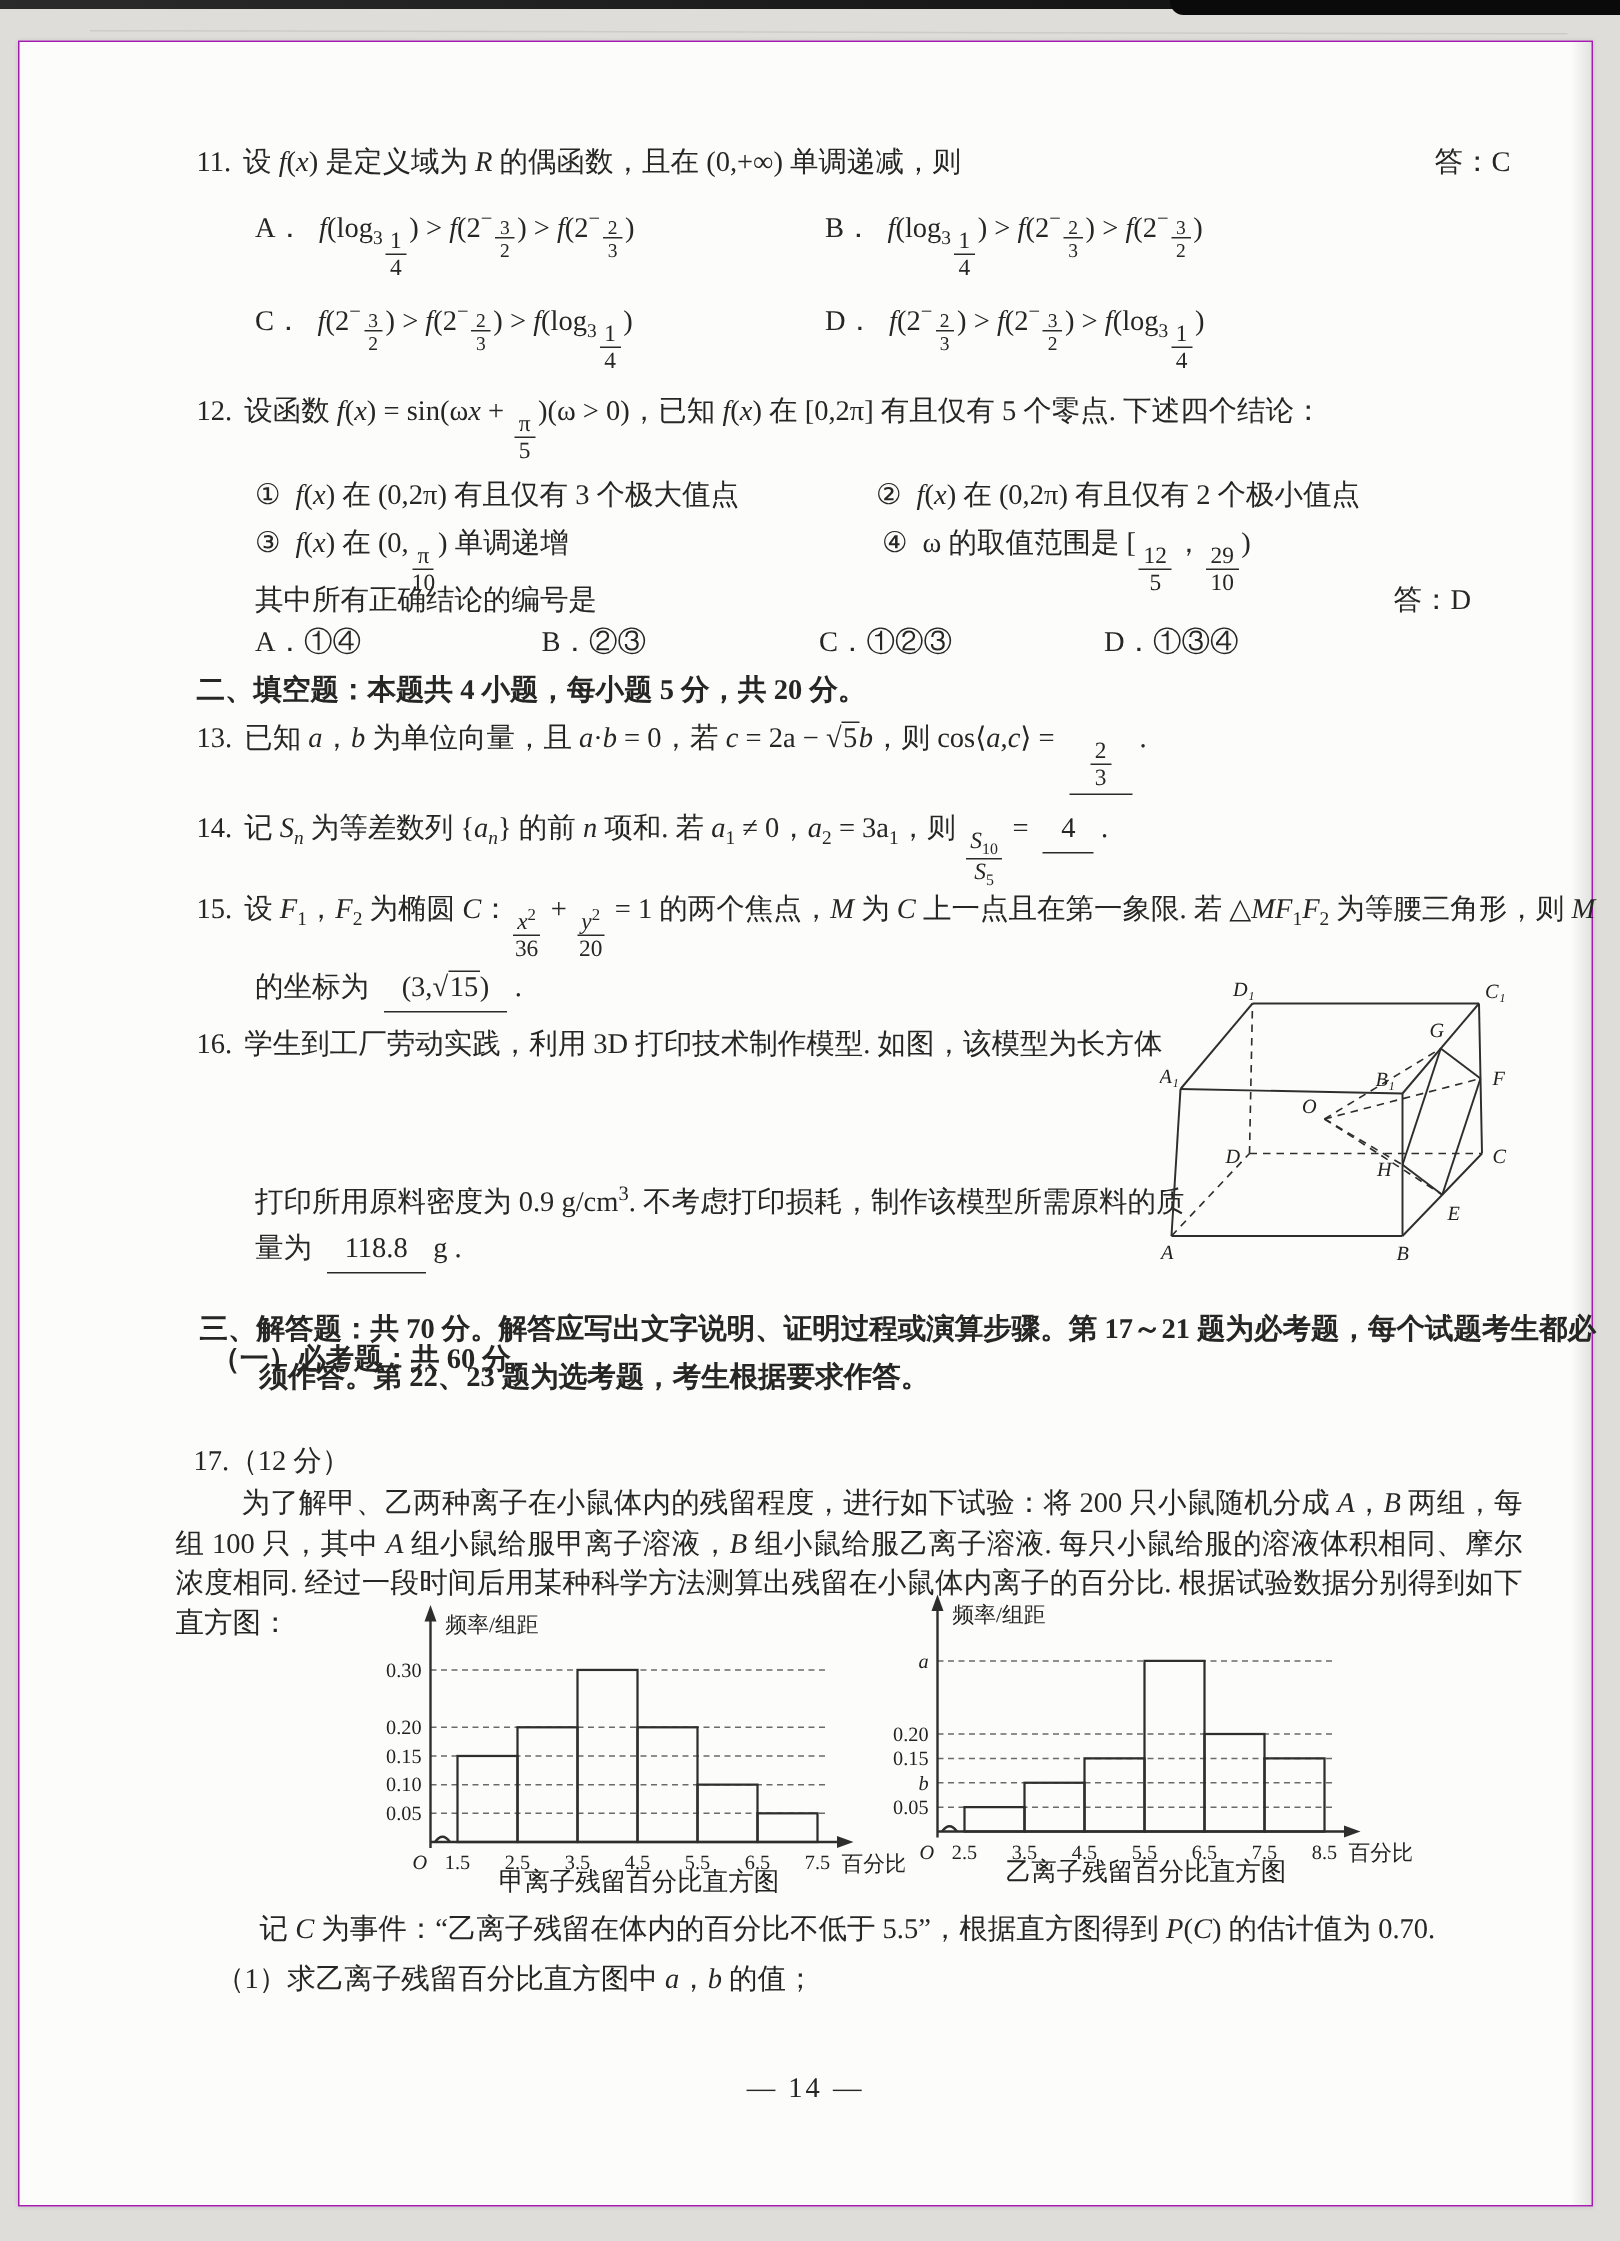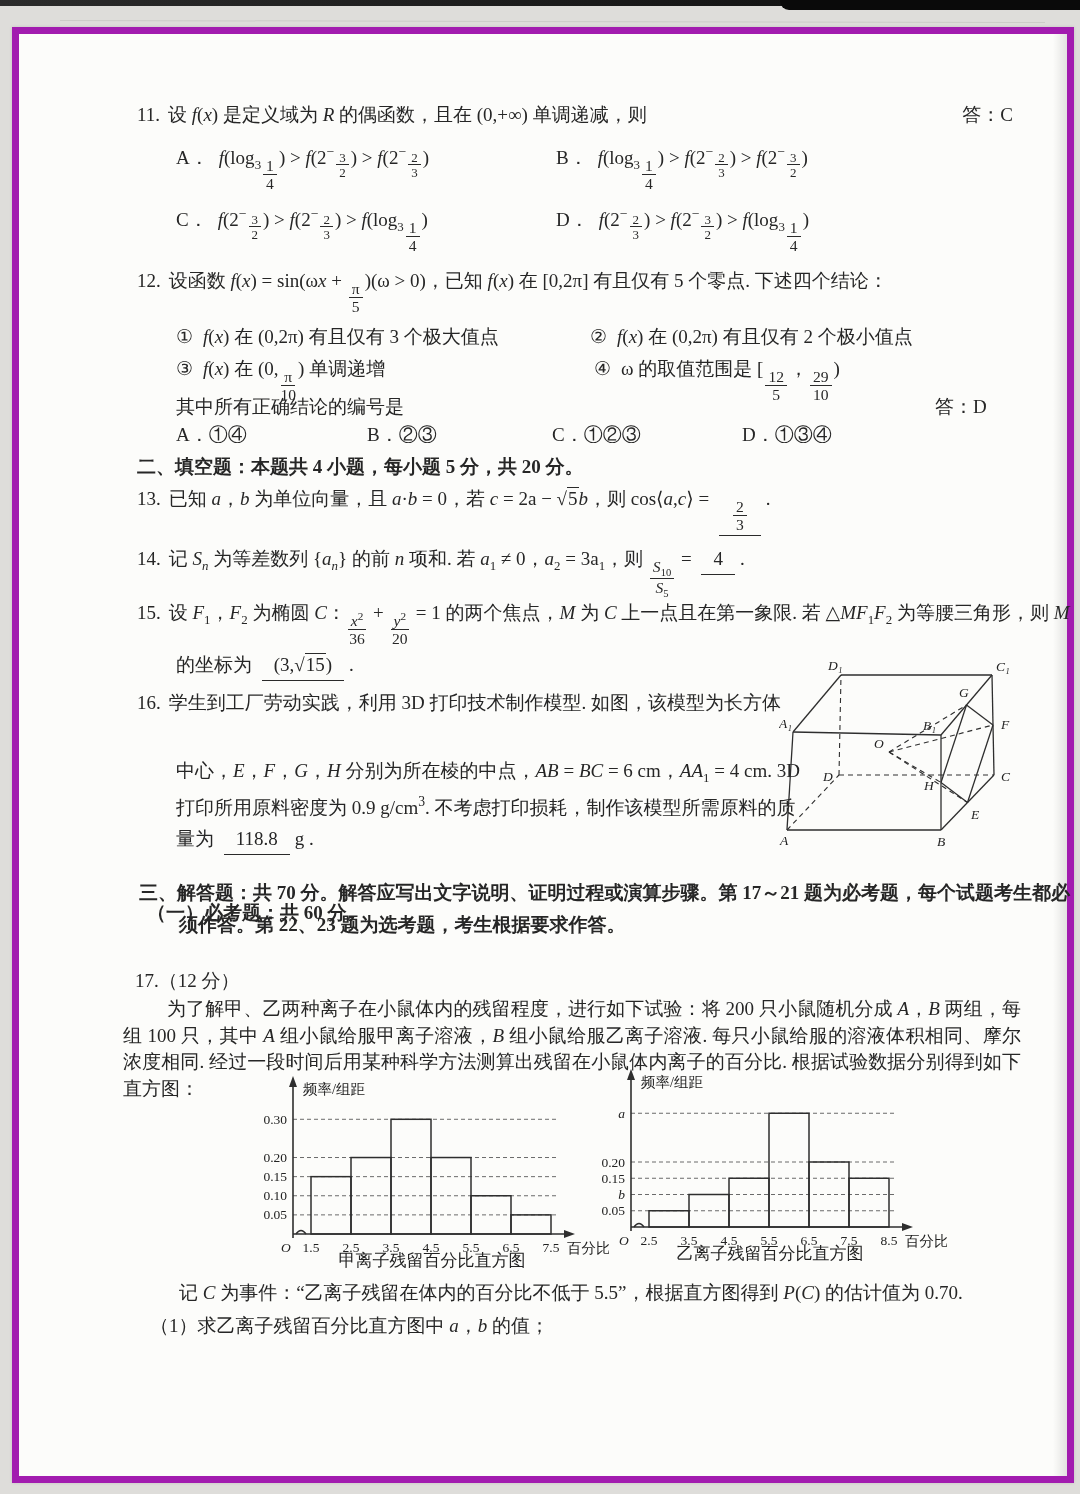--- a/index.html
+++ b/index.html
@@ -7,21 +7,21 @@
     width:1080px;height:1494px;position:relative;overflow:hidden;
     background:#deddda;
     font-family:"Liberation Serif","DejaVu Serif",serif;
     color:#262626;font-size:19px;line-height:1.4;
   }
   .topbar{position:absolute;left:0;top:0;width:1080px;height:6px;background:linear-gradient(to right,#2b2b2b,#0c0c0c);z-index:5;}
   .topwedge{position:absolute;right:0;top:0;width:300px;height:10px;background:#0a0a0a;border-radius:0 0 0 9px;z-index:5;}
   .sheet2{position:absolute;left:60px;top:21px;width:985px;height:3px;border-top:1.5px solid #ccccc8;transform:rotate(.12deg);}
   .page{
     position:absolute;left:12px;top:27px;width:1048px;height:1442px;
-    background:#fcfcfa;border:7px solid #a21caf;box-shadow:0 0 3px rgba(0,0,0,.12);
+    background:#fcfcfa;border:1px solid #a21caf;box-shadow:0 0 3px rgba(0,0,0,.12);
   }
   .rband{position:absolute;right:0;top:0;width:14px;height:100%;background:linear-gradient(to right,rgba(0,0,0,0),rgba(0,0,0,.10));}
   .abs{position:absolute;white-space:nowrap;}
   .flexrow{display:flex;justify-content:space-between;align-items:flex-start;}
   .qno{margin-right:8px;}
   .optl{margin-right:10px;}
   i{font-style:italic;}
   sub{font-size:.68em;}
   sup{font-size:.72em;vertical-align:.55em;}
   sup .fr{font-size:.95em;}
@@ -152,21 +152,20 @@
           <span><i>y</i><sup>2</sup></span>
           <span>20</span>
         </span> = 1 的两个焦点，<i>M</i> 为 <i>C</i> 上一点且在第一象限. 若 △<i>MF</i><sub>1</sub><i>F</i><sub>2</sub> 为等腰三角形，则 <i>M</i></span>
   </div>
   <div class="abs" style="left:157px;top:618px;">
     <span>的坐标为</span>
     <span class="blank">(3,<span class="sq">√<span class="sqi">15</span></span>)</span><span>.</span>
   </div>
 
   <div class="abs" style="left:118px;top:656px;"><span class="qno">16.</span><span>学生到工厂劳动实践，利用 3D 打印技术制作模型. 如图，该模型为长方体</span></div>
-  <div class="abs" style="left:157px;top:724px;">中心，<i>E</i>，<i>F</i>，<i>G</i>，<i>H</i> 分别为所在棱的中点，<i>AB</i> = <i>BC</i> = 6 cm，<i>AA</i><sub>1</sub> = 4 cm. 3D</div>
   <div class="abs" style="left:157px;top:758px;">打印所用原料密度为 0.9 g/cm<sup>3</sup>. 不考虑打印损耗，制作该模型所需原料的质</div>
   <div class="abs" style="left:157px;top:792px;">
     <span>量为</span>
     <span class="blank">118.8</span><span>g .</span>
   </div>
 
   <svg class="figure" style="left:760px;top:622px;" width="245" height="196" viewBox="0 0 245 196">
 
     <line x1="8" y1="174" x2="162" y2="174"></line>
     <line x1="8" y1="174" x2="14" y2="76"></line>
@@ -279,13 +278,14 @@
       <text x="314" y="182" class="tick" text-anchor="middle">8.5</text>
       <text x="44" y="182" class="tick" font-style="italic">O</text>
       <text x="66" y="24" class="lab">频率/组距</text>
       <text x="330" y="183" class="lab">百分比</text>
       <text x="195" y="196" class="cap" text-anchor="middle">乙离子残留百分比直方图</text>
     </svg>
 
   <div class="abs" style="left:160px;top:1246px;">记 <i>C</i> 为事件：“乙离子残留在体内的百分比不低于 5.5”，根据直方图得到 <i>P</i>(<i>C</i>) 的估计值为 0.70.</div>
   <div class="abs" style="left:131px;top:1279px;">（1）求乙离子残留百分比直方图中 <i>a</i>，<i>b</i> 的值；</div>
 
+  <div class="pagenum" style="top:1352px;">— 14 —</div>
 </div>
 
 </body></html>

